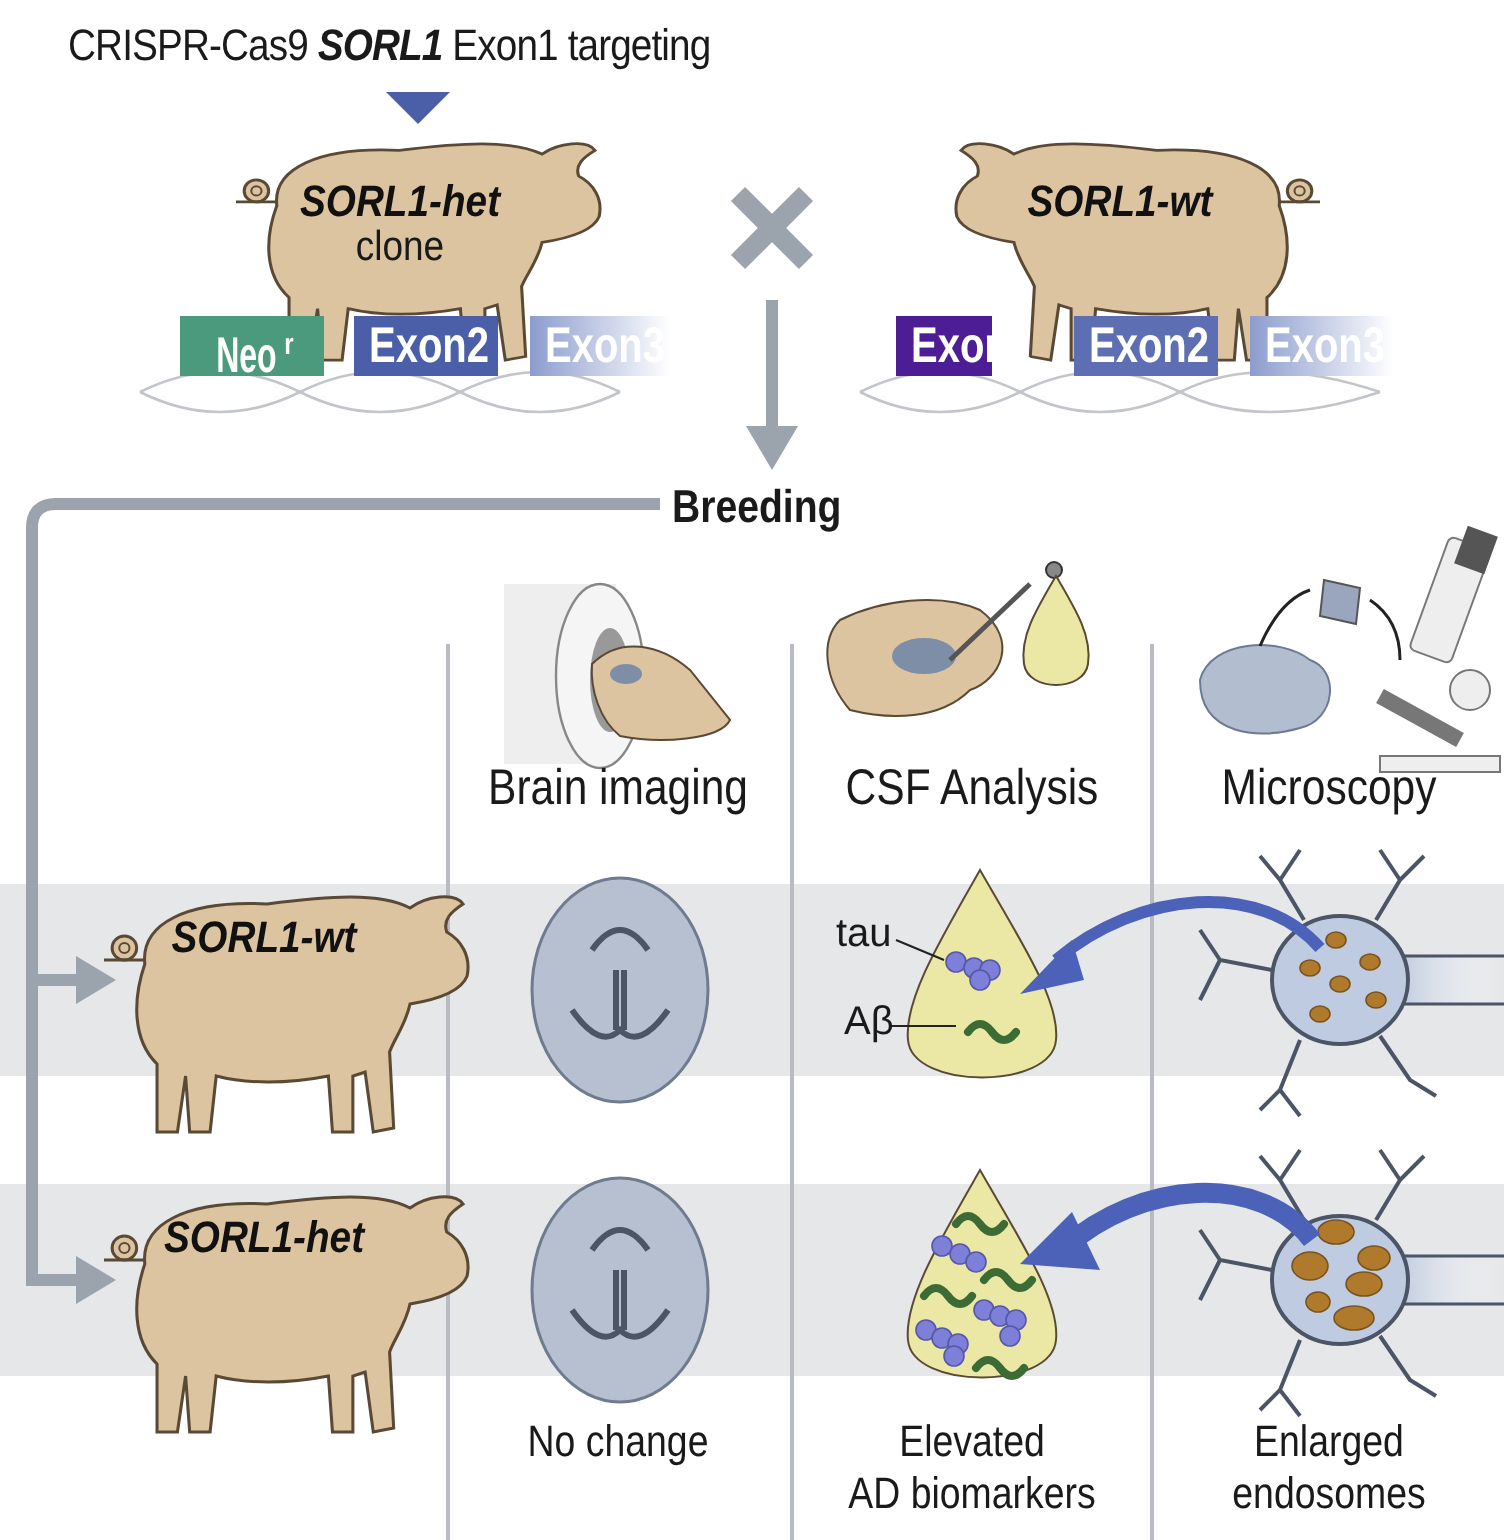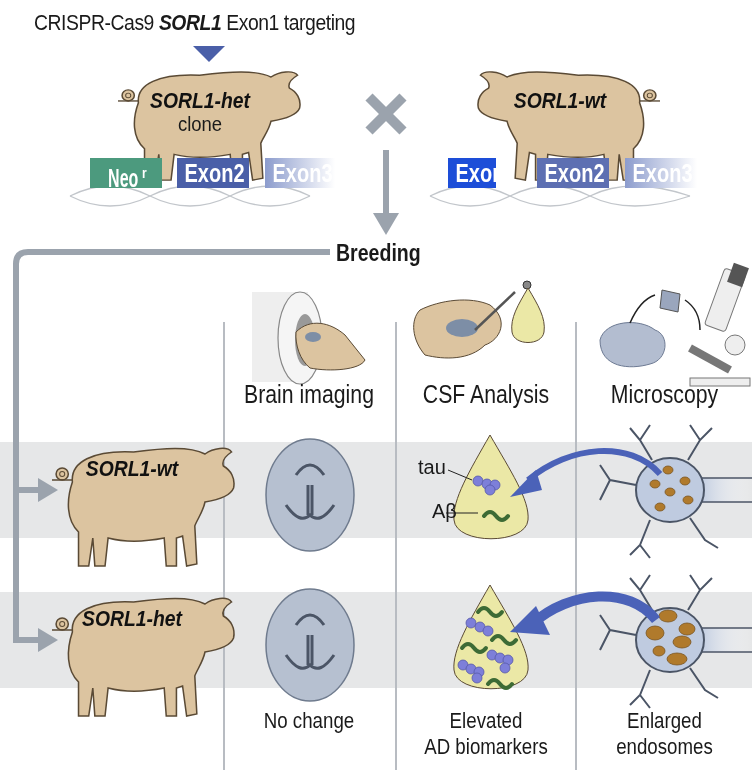--- a/index.html
+++ b/index.html
@@ -216,35 +216,35 @@
 <div class="abs" style="left:120px; top:112px; width:160px; text-align:center; font-size:21px; transform:scaleX(0.88);">clone</div>
 
 <div class="abs exon" style="left:90px; top:158px; width:72px; background:#4c9a7e;">
   <span><span>Neo</span><sup style="font-size:15px;">r</sup></span>
 </div>
 <div class="abs exon" style="left:177px; top:158px; width:72px; background:#4a5fa8;"><span>Exon2</span></div>
 <div class="abs exon" style="left:265px; top:158px; width:70px; background:linear-gradient(90deg,#8c9ccd,#ffffff);"><span>Exon3</span></div>
 
 <div class="abs label-bold-it" style="left:490px; top:88px; width:140px;">SORL1-wt</div>
 
-<div class="abs exon" style="left:448px; top:158px; width:48px; background:#1d4ed8;"><span>Exon1</span></div>
+<div class="abs exon" style="left:448px; top:158px; width:48px; background:#4c1d95;"><span>Exon1</span></div>
 <div class="abs exon" style="left:537px; top:158px; width:72px; background:#5d6fb2;"><span>Exon2</span></div>
 <div class="abs exon" style="left:625px; top:158px; width:72px; background:linear-gradient(90deg,#8c9ccd,#ffffff);"><span>Exon3</span></div>
 
 <div class="abs breeding" style="left:336px; top:240px;">Breeding</div>
 
 <div class="abs col-head" style="left:223px; top:380px; width:172px;">Brain imaging</div>
 <div class="abs col-head" style="left:397px; top:380px; width:178px;">CSF Analysis</div>
 <div class="abs col-head" style="left:577px; top:380px; width:175px;">Microscopy</div>
 
 <div class="abs label-bold-it" style="left:62px; top:456px; width:140px;">SORL1-wt</div>
 <div class="abs label-bold-it" style="left:62px; top:606px; width:140px;">SORL1-het</div>
 
 <div class="abs tiny" style="left:418px; top:456px;">tau</div>
-<div class="abs tiny" style="left:432px; top:500px;">Aβ</div>
+<div class="abs tiny" style="left:422px; top:500px;">Aβ</div>
 
 <div class="abs col-foot" style="left:223px; top:708px; width:172px;">No change</div>
 <div class="abs col-foot" style="left:397px; top:708px; width:178px;">
   <div>Elevated</div>
   <div>AD biomarkers</div>
 </div>
 <div class="abs col-foot" style="left:577px; top:708px; width:175px;">
   <div>Enlarged</div>
   <div>endosomes</div>
 </div>

